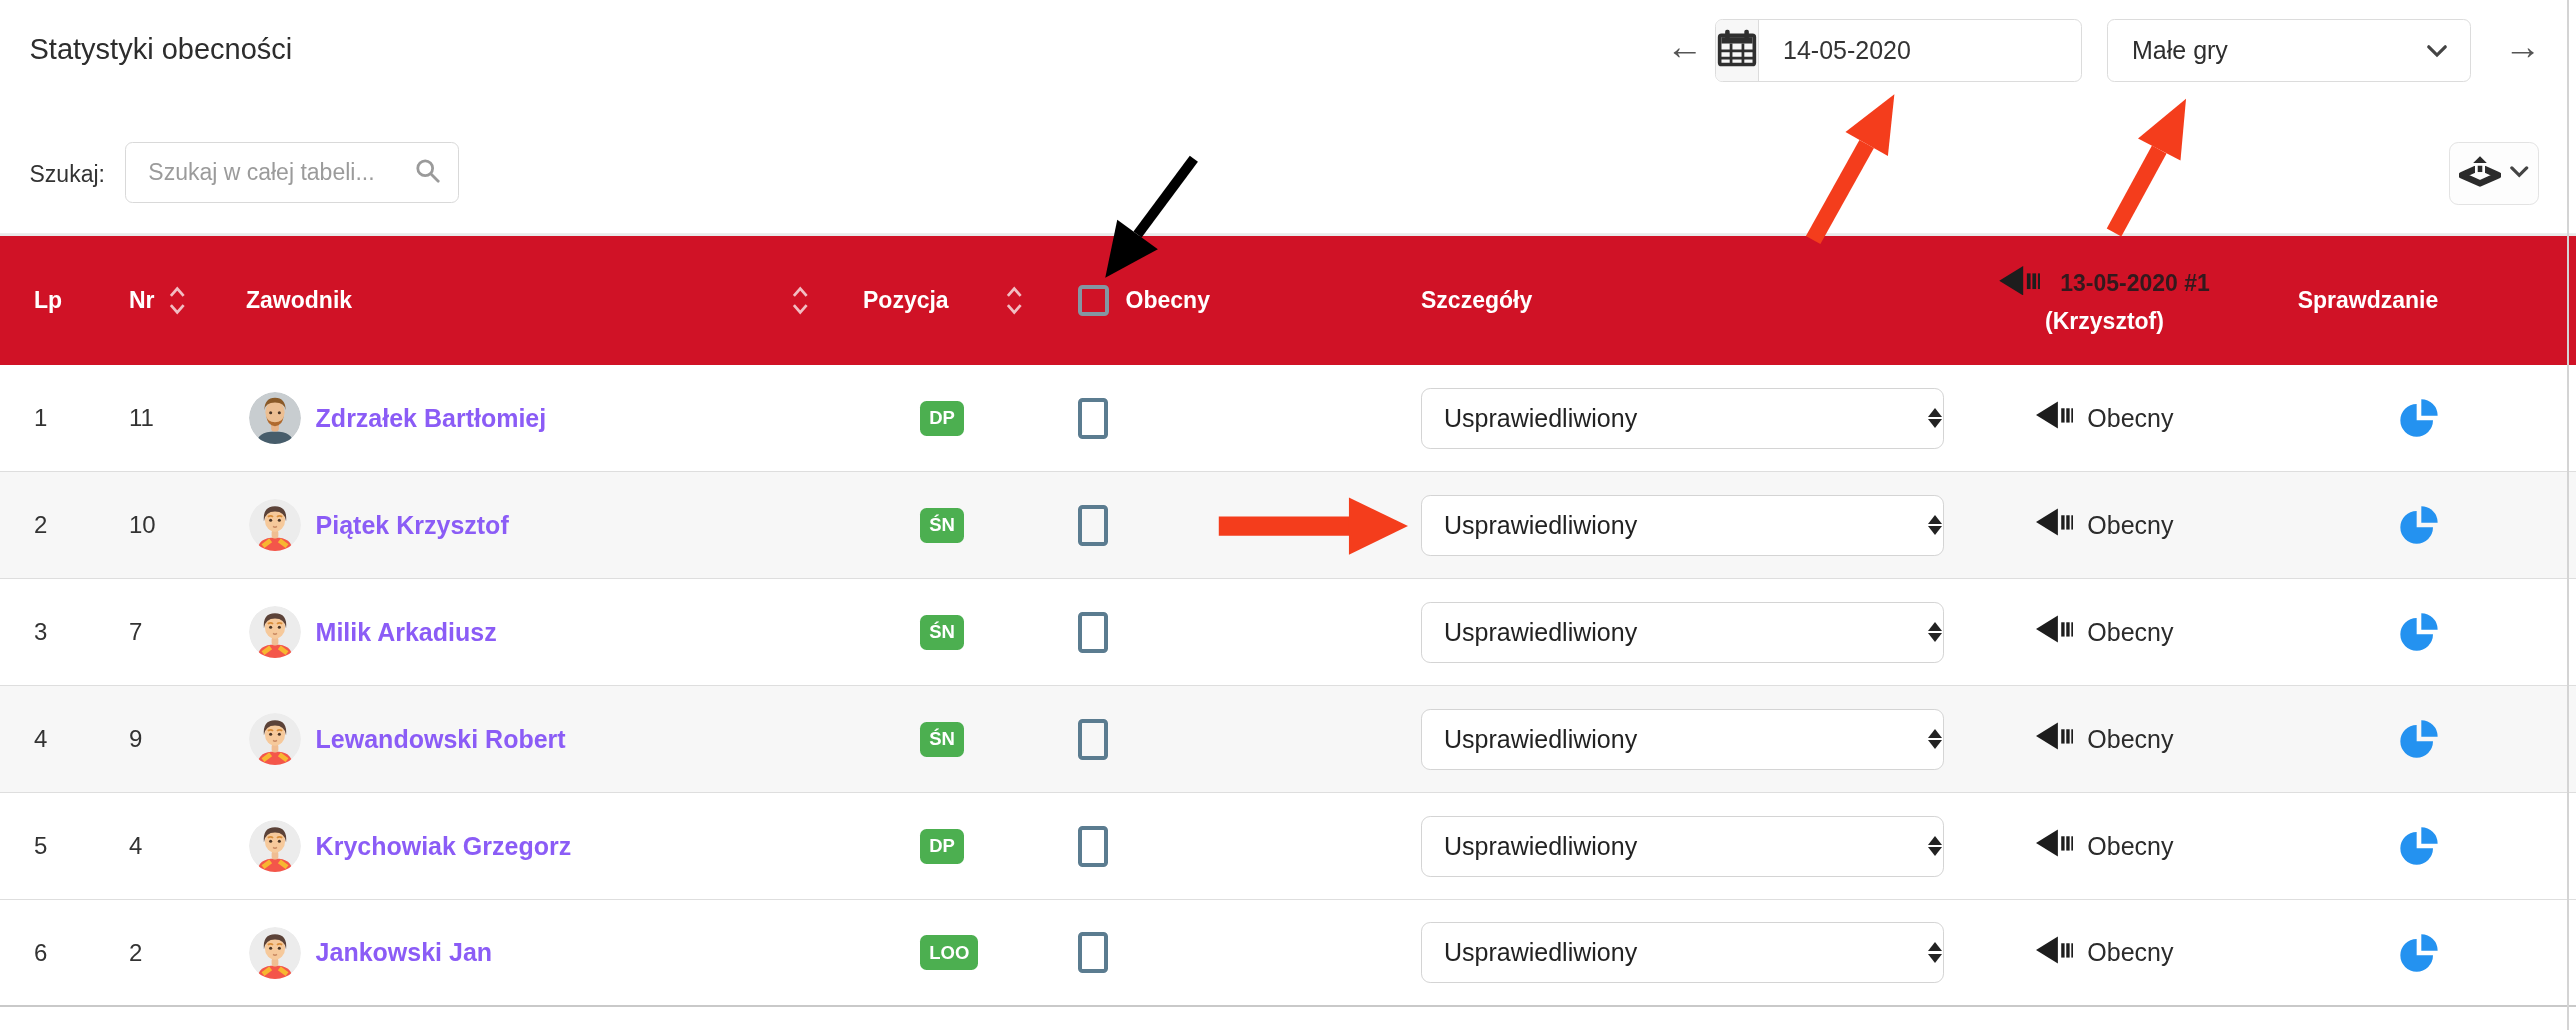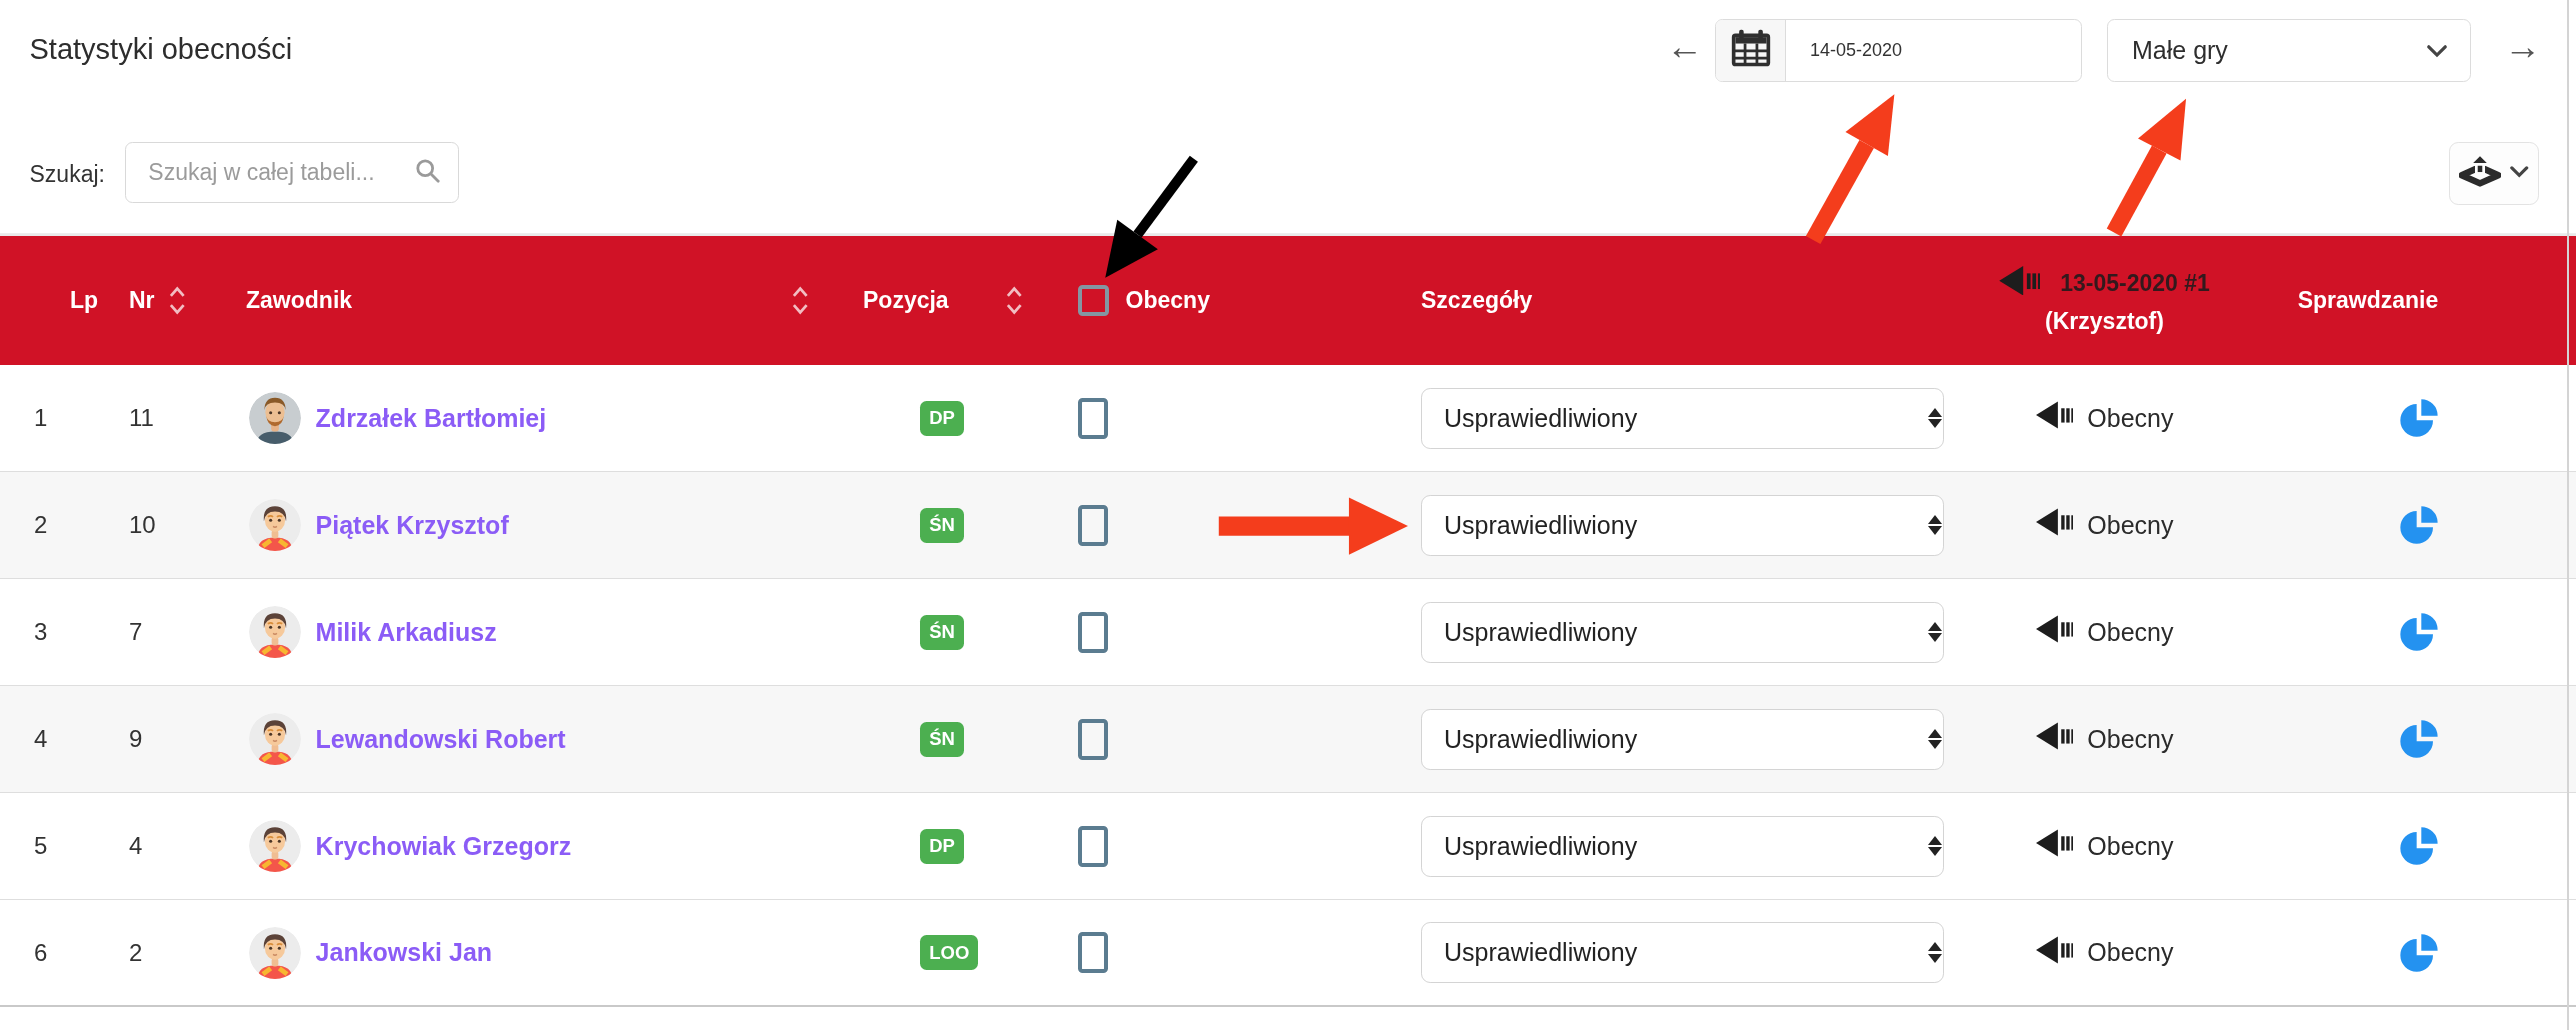--- a/index.html
+++ b/index.html
@@ -20,21 +20,21 @@
     position:absolute; left:1715px; top:18.5px; width:367px; height:63px;
     border:1.8px solid #dcdcdc; border-radius:7.4px; background:#fff;
     display:flex; align-items:stretch; overflow:hidden;
   }
   .date-addon {
     width:70px; background:#f7f7f7; border-right:1.8px solid #dcdcdc;
     display:flex; align-items:center; justify-content:center; cursor:pointer;
   }
   .date-input {
     flex:1; border:none; outline:none; background:transparent;
-    font-family:"Liberation Sans", sans-serif; font-size:18px; color:#333; padding:0 0 0 24px;
+    font-family:"Liberation Sans", sans-serif; font-size:25px; color:#333; padding:0 0 0 24px;
   }
 
   .activity-select {
     position:absolute; left:2107px; top:18.5px; width:364px; height:63px;
     border:1.8px solid #dcdcdc; border-radius:7.4px; background:#fff;
     display:flex; align-items:center; justify-content:space-between;
     padding:0 22px 0 24px; font-size:25px; color:#2e2e2e; cursor:pointer;
   }
 
   .search-label { position:absolute; left:29.5px; top:161px; font-size:23px; color:#333; }
@@ -60,21 +60,21 @@
   .grid-cols {
     display:grid;
     grid-template-columns:129px 117px 617px 215px 343px 554px 259px 342px;
     align-items:center;
   }
   .thead {
     height:129px; background:#d01226; color:#fff; font-weight:bold; font-size:23px;
     box-shadow:0 -2.8px 0 #e9e9e9;
   }
   .th { display:flex; align-items:center; }
-  .th-lp { padding-left:34px;margin-left:36px; }
+  .th-lp { padding-left:34px; }
   .th-nr  .sort { margin-left:13px; }
   .th-player .sort { margin-left:auto; margin-right:54px; }
   .th-position .sort { margin-left:auto; margin-right:55px; }
   .th-present { gap:16.6px; }
   .th-prev { flex-direction:column; justify-content:center; gap:7.4px; font-size:23px; }
   .th-prev-line1 { display:flex; align-items:center; gap:20px; color:#33191d; }
   .th-prev-line2 { color:#fff; }
   .th-stats { justify-content:center; transform:translateX(-37px); }
 
   .sort { display:flex; flex-direction:column; align-items:center; cursor:pointer; }

